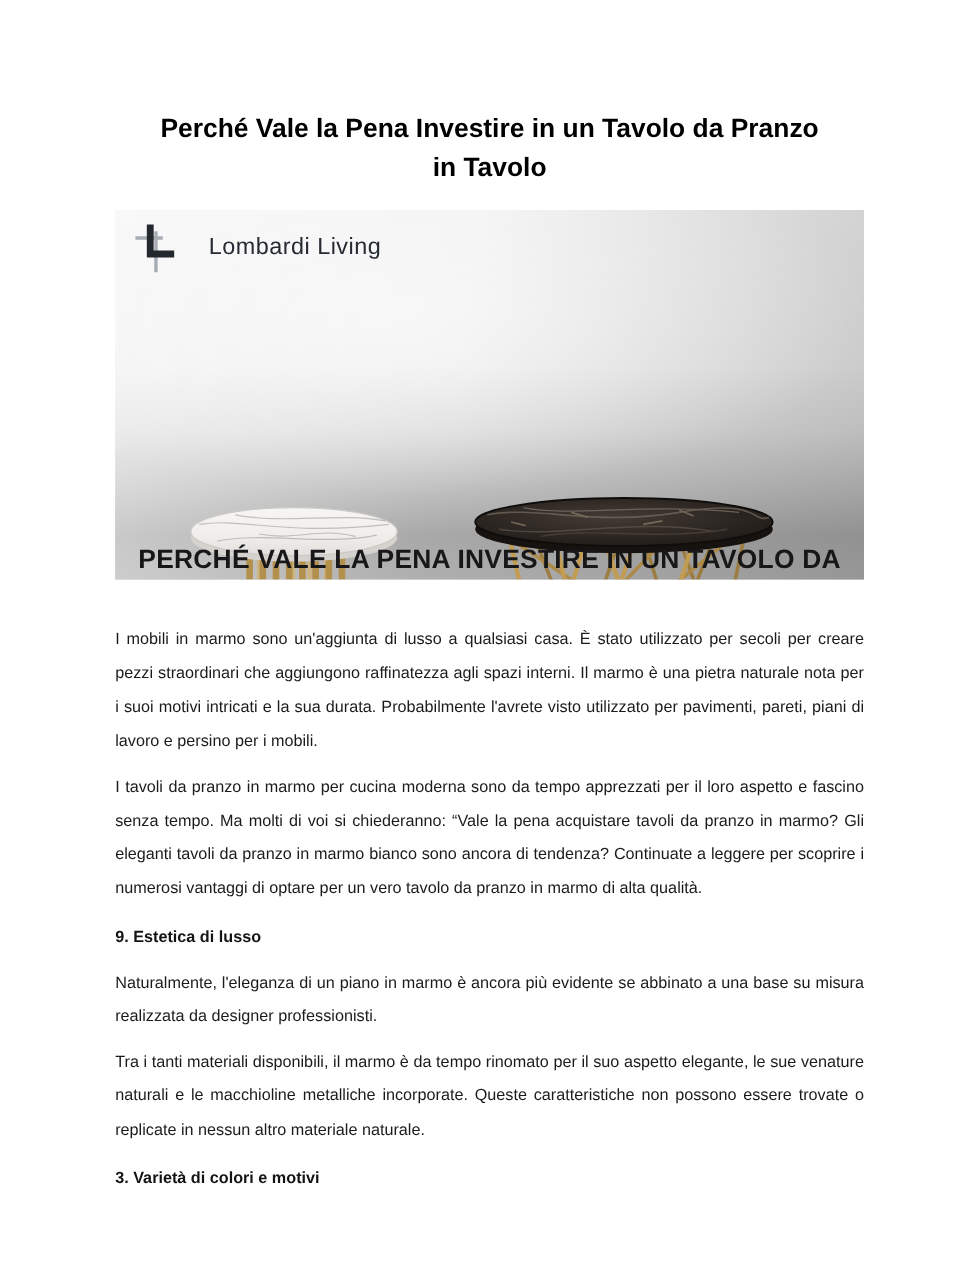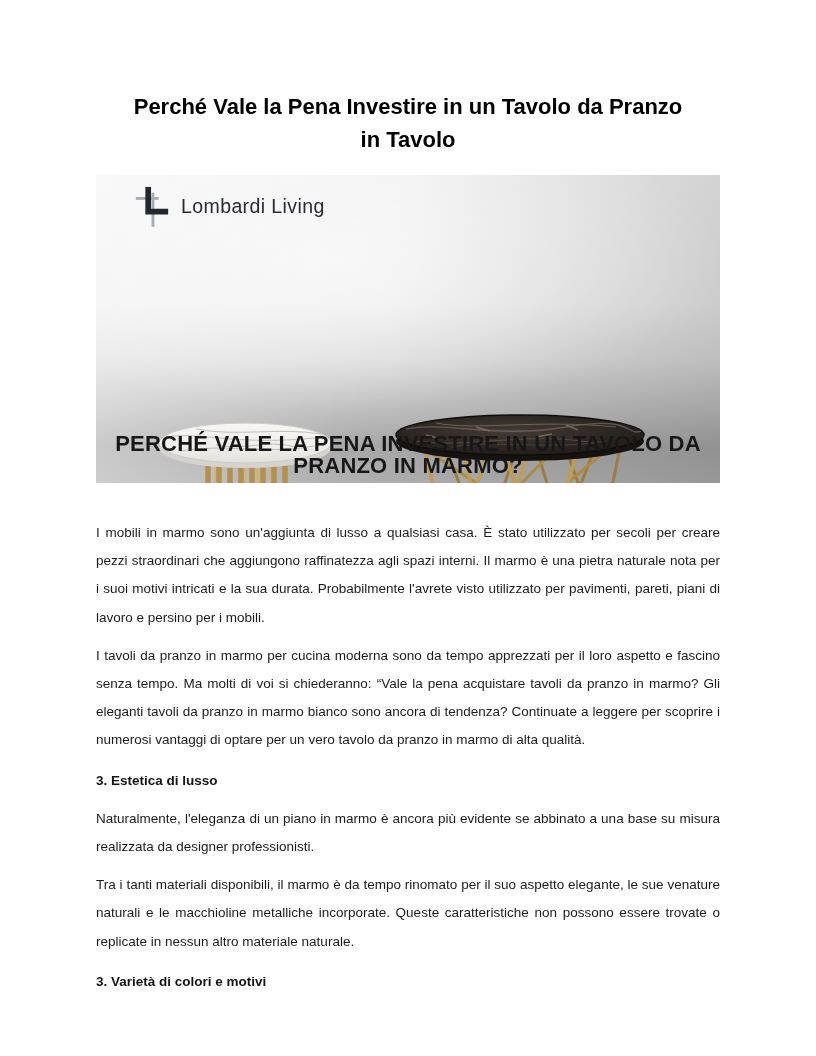--- a/index.html
+++ b/index.html
@@ -23,22 +23,22 @@
   .hero {
     margin: 0; position: relative;
     width: 624px; height: 308px;
     background:
       radial-gradient(90% 70% at 38% 28%, rgba(255,255,255,0.55), rgba(255,255,255,0) 70%),
       linear-gradient(100deg, rgba(255,255,255,0.45) 0%, rgba(255,255,255,0) 45%, rgba(40,40,40,0.18) 100%),
       linear-gradient(180deg, #f3f2f2 0%, #edecec 42%, #dddcdc 60%, #c0bfbf 76%, #a9a8a8 88%, #b1b0b0 100%);
     overflow: hidden;
   }
   .brand {
-    position: absolute; top: 9px; left: 37px;
-    display: flex; align-items: center; gap: 10px;
+    position: absolute; top: 9px; left: 14px;
+    display: flex; align-items: center; gap: 26px;
   }
   .brand-icon { width: 38px; height: 44px; }
   .brand-name {
     font-size: 19.5px; font-weight: 500; letter-spacing: 0.4px;
     color: #262a33;
   }
   .tables { position: absolute; top: 0; left: 0; width: 624px; height: 308px; }
   .caption {
     position: absolute; left: 0; right: 0; bottom: 7px;
     text-align: center;
@@ -174,28 +174,27 @@
           <path d="M3 15 H27"></path>
           <path d="M21 9 V45"></path>
         </g>
         <path d="M16 3 V29 H37" fill="none" stroke="#23272e" stroke-width="6"></path>
       </svg>
       <span class="brand-name">Lombardi Living</span>
     </div>
 
     <figcaption class="caption">
       <span>PERCHÉ VALE LA PENA INVESTIRE IN UN TAVOLO DA</span>
-      <span>PRANZO IN MARMO?</span>
     </figcaption>
   </figure>
 
   <div class="body-text">
     <p>I mobili in marmo sono un'aggiunta di lusso a qualsiasi casa. È stato utilizzato per secoli per creare pezzi straordinari che aggiungono raffinatezza agli spazi interni. Il marmo è una pietra naturale nota per i suoi motivi intricati e la sua durata. Probabilmente l'avrete visto utilizzato per pavimenti, pareti, piani di lavoro e persino per i mobili.</p>
     <p>I tavoli da pranzo in marmo per cucina moderna sono da tempo apprezzati per il loro aspetto e fascino senza tempo. Ma molti di voi si chiederanno: “Vale la pena acquistare tavoli da pranzo in marmo? Gli eleganti tavoli da pranzo in marmo bianco sono ancora di tendenza? Continuate a leggere per scoprire i numerosi vantaggi di optare per un vero tavolo da pranzo in marmo di alta qualità.</p>
 
-    <h2>3. Estetica di lusso</h2>
+    <h2>9. Estetica di lusso</h2>
     <p>Naturalmente, l'eleganza di un piano in marmo è ancora più evidente se abbinato a una base su misura realizzata da designer professionisti.</p>
     <p>Tra i tanti materiali disponibili, il marmo è da tempo rinomato per il suo aspetto elegante, le sue venature naturali e le macchioline metalliche incorporate. Queste caratteristiche non possono essere trovate o replicate in nessun altro materiale naturale.</p>
 
     <h2>3. Varietà di colori e motivi</h2>
   </div>
 
 </div>
 
 </body></html>

